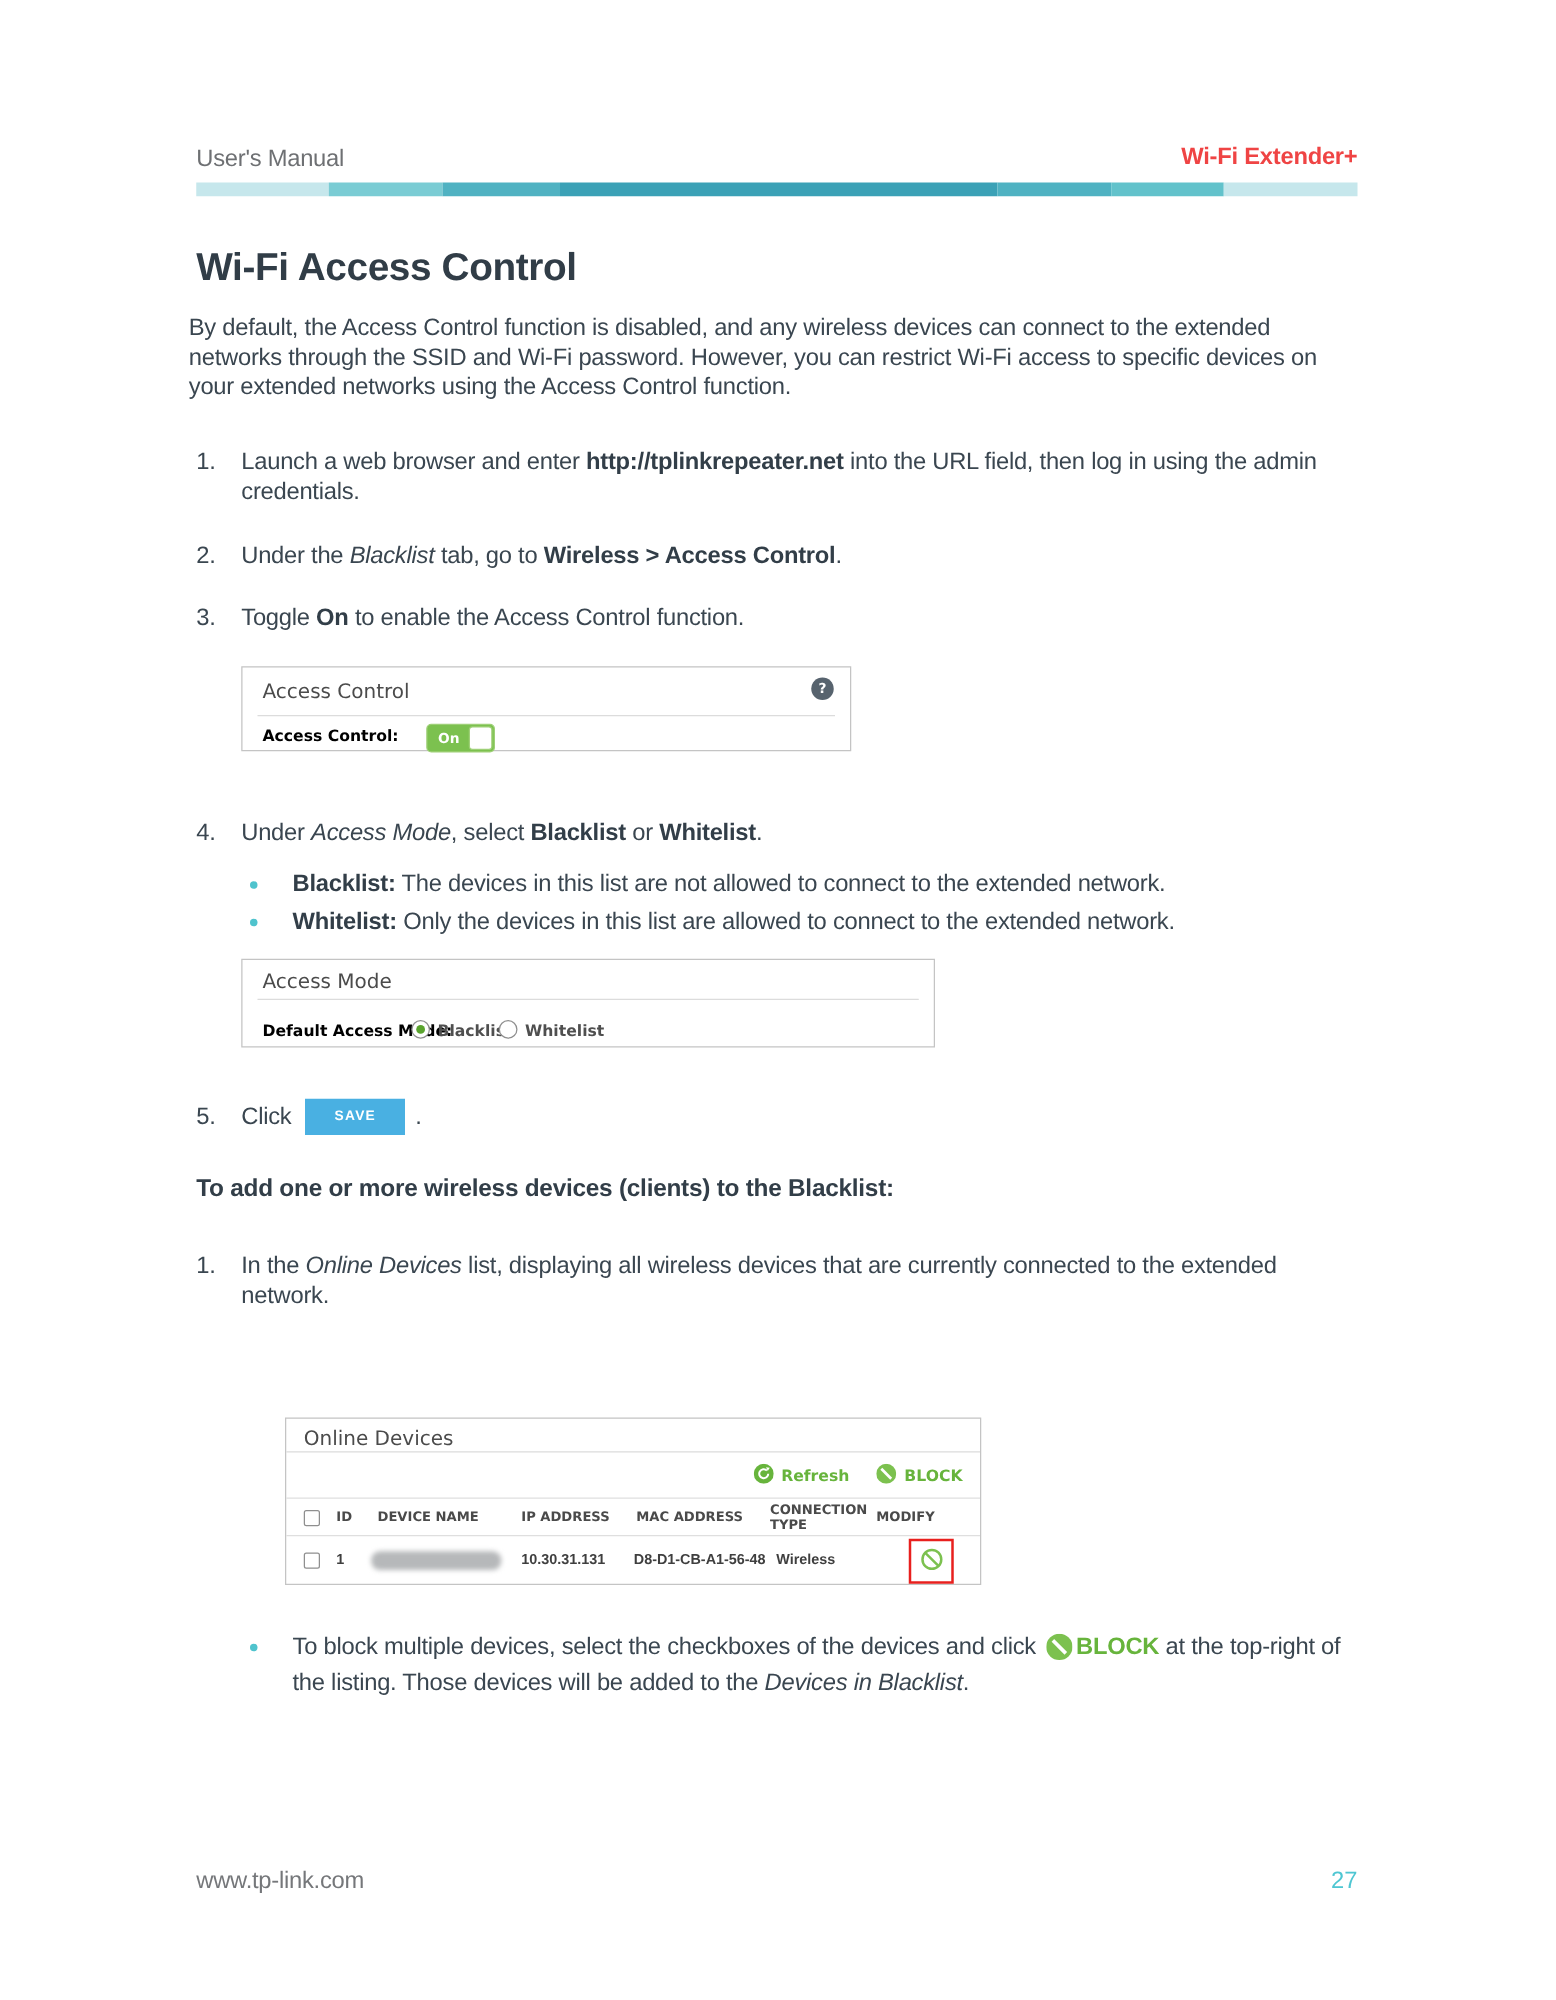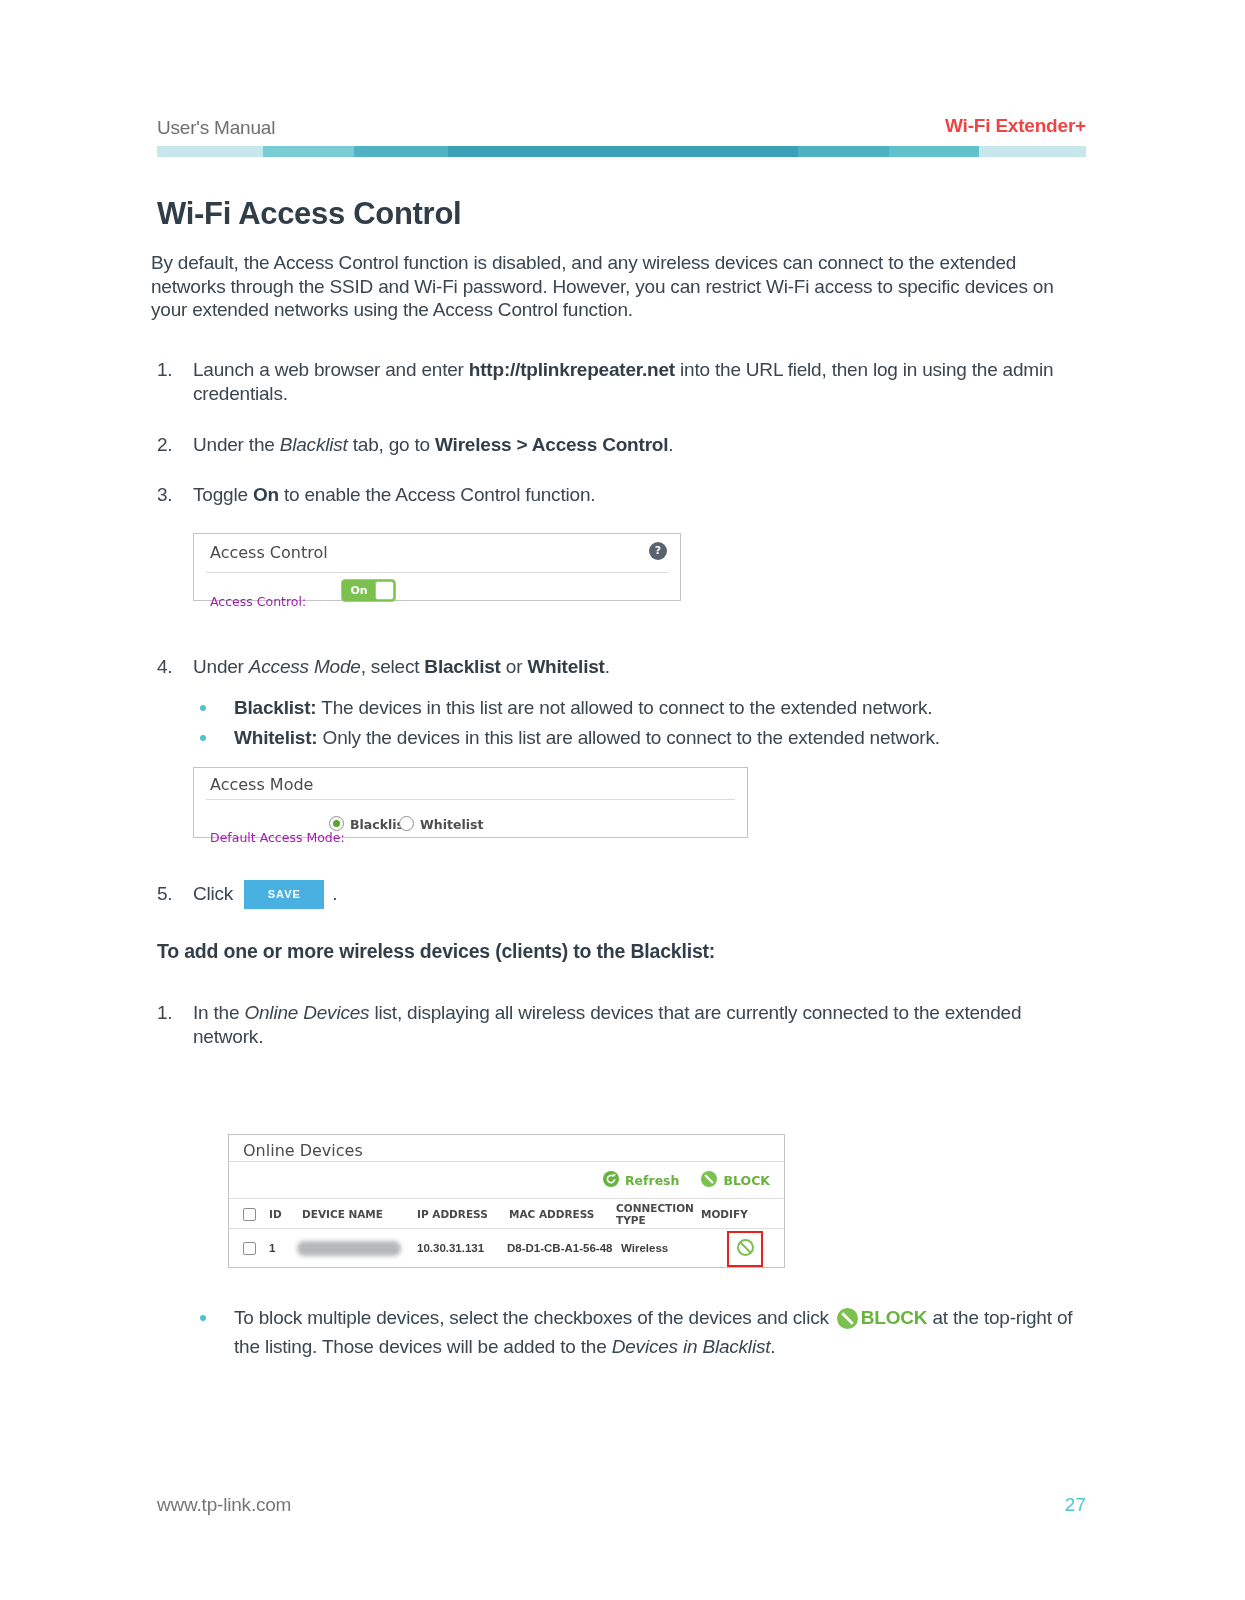--- a/index.html
+++ b/index.html
@@ -43,21 +43,21 @@
          font-family:"DejaVu Sans",sans-serif;letter-spacing:0;}
   .p1{left:193px;top:533px;width:488px;height:68px;}
   .p2{left:193px;top:767px;width:555px;height:71px;}
   .p3{left:228px;top:1134px;width:557px;height:134px;}
   .p-title{position:absolute;left:16px;top:9px;font-size:16px;color:#4b4b4b;}
   .p3 .p-title{left:14px;top:6px;}
   .divider{position:absolute;border-top:1px solid #dcdcdc;}
   .d1{left:12px;right:12px;top:38px;}
   .d2{left:12px;right:12px;top:31px;}
   .d3{left:0;right:0;top:26px;}
-  .p-label{position:absolute;font-size:12.5px;font-weight:normal;color:#a21caf;margin-top:13px;}
+  .p-label{position:absolute;font-size:12.5px;font-weight:bold;color:#000000;}
 
   .help{position:absolute;right:13px;top:8px;width:18px;height:18px;border-radius:50%;
         background:#57636e;color:#fff;font-size:11px;font-weight:bold;text-align:center;line-height:18px;}
 
   
   .toggle{position:absolute;left:147px;top:45px;width:55px;height:23px;background:#7cc14f;
           border:1px solid #9ed077;border-radius:4px;box-sizing:border-box;}
   .toggle-label{position:absolute;left:0;top:0;width:34px;text-align:center;color:#fff;
                 font-size:11px;font-weight:bold;line-height:21px;}
   .knob{position:absolute;right:1px;top:1px;width:19px;height:19px;background:#fff;

